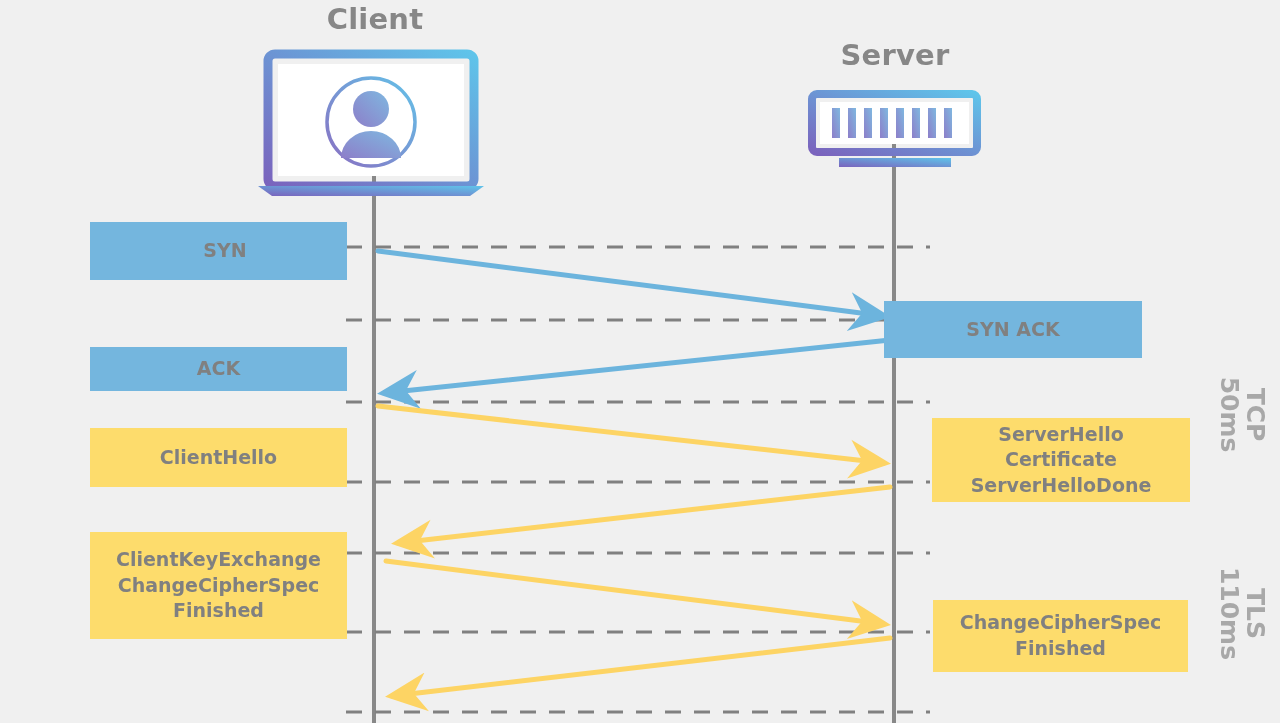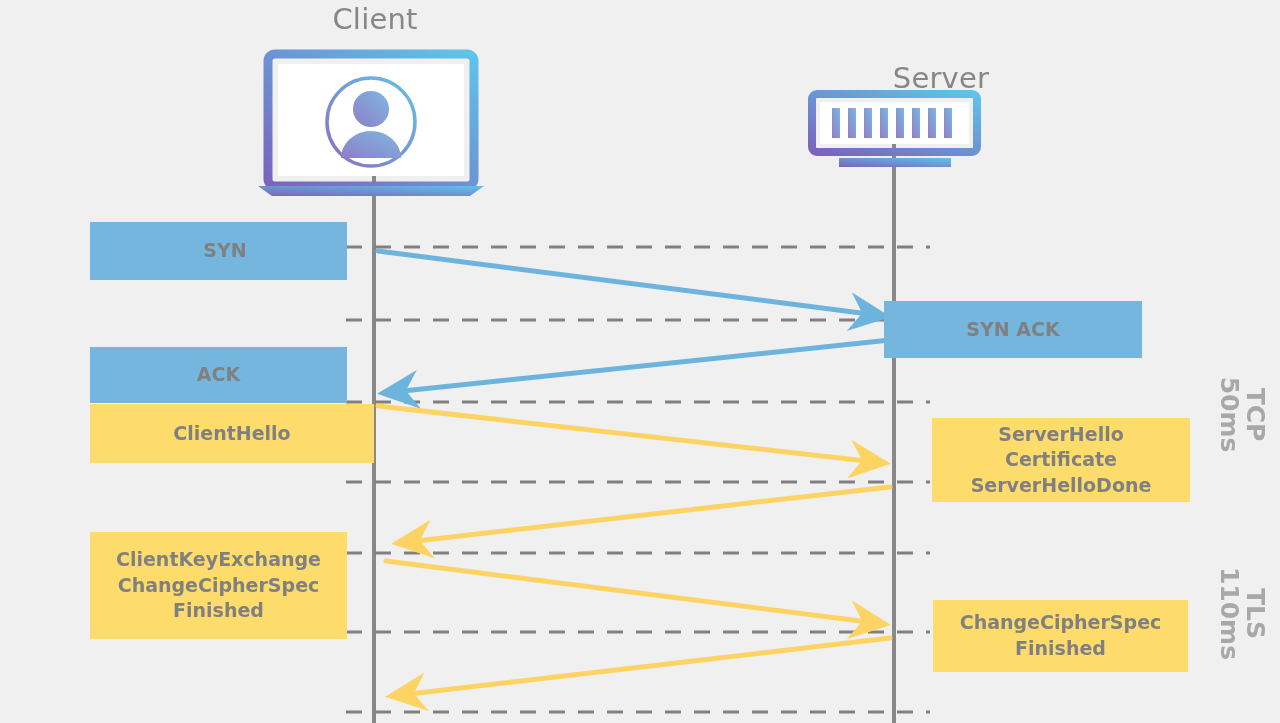--- a/index.html
+++ b/index.html
@@ -19,28 +19,28 @@
     position: absolute;
     left: 0; top: 0;
     width: 1280px;
     height: 723px;
     background: #f0f0f0;
   }
   
   .actor-title {
     position: absolute;
     font-size: 29px;
-    font-weight: normal;
+    font-weight: bold;
     color: #878787;
     letter-spacing: 0.2px;
     white-space: nowrap;
     text-align: center;
   }
   #client-title { left: 275px; top: 2px; width: 200px; }
-  #server-title { left: 841px; top: 38px; width: 200px; margin-top: 23px; }
+  #server-title { left: 795px; top: 38px; width: 200px; }
 
   
   .lifeline {
     position: absolute;
     width: 4px;
     background: #888888;
   }
   #client-lifeline { left: 372px; top: 170px; height: 553px; }
   #server-lifeline { left: 892px; top: 140px; height: 583px; }
 
@@ -159,25 +159,25 @@
       <line x1="890" y1="487" x2="398" y2="543" stroke="#fdd464" marker-end="url(#arrowYellow)"></line>
       <line x1="386" y1="561" x2="884" y2="624" stroke="#fdd464" marker-end="url(#arrowYellow)"></line>
       <line x1="890" y1="638" x2="392" y2="696" stroke="#fdd464" marker-end="url(#arrowYellow)"></line>
     </g>
   </svg>
 
   <div class="msg-box tcp" style="left:90px; top:222px; width:257px; height:58px;padding-left:19px;">
     <span>SYN</span>
   </div>
 
-  <div class="msg-box tcp" style="left:90px; top:347px; width:257px; height:56px;">
+  <div class="msg-box tcp" style="left:90px; top:347px; width:257px; height:44px;">
     <span>ACK</span>
   </div>
 
-  <div class="msg-box tls" style="left:90px; top:404px; width:284px; height:59px;">
+  <div class="msg-box tls" style="left:90px; top:428px; width:257px; height:59px;">
     <span>ClientHello</span>
   </div>
 
   <div class="msg-box tls" style="left:90px; top:532px; width:257px; height:107px;">
     <span>ClientKeyExchange
 ChangeCipherSpec
 Finished</span>
   </div>
 
   <div class="msg-box tcp" style="left:884px; top:301px; width:258px; height:57px;">

